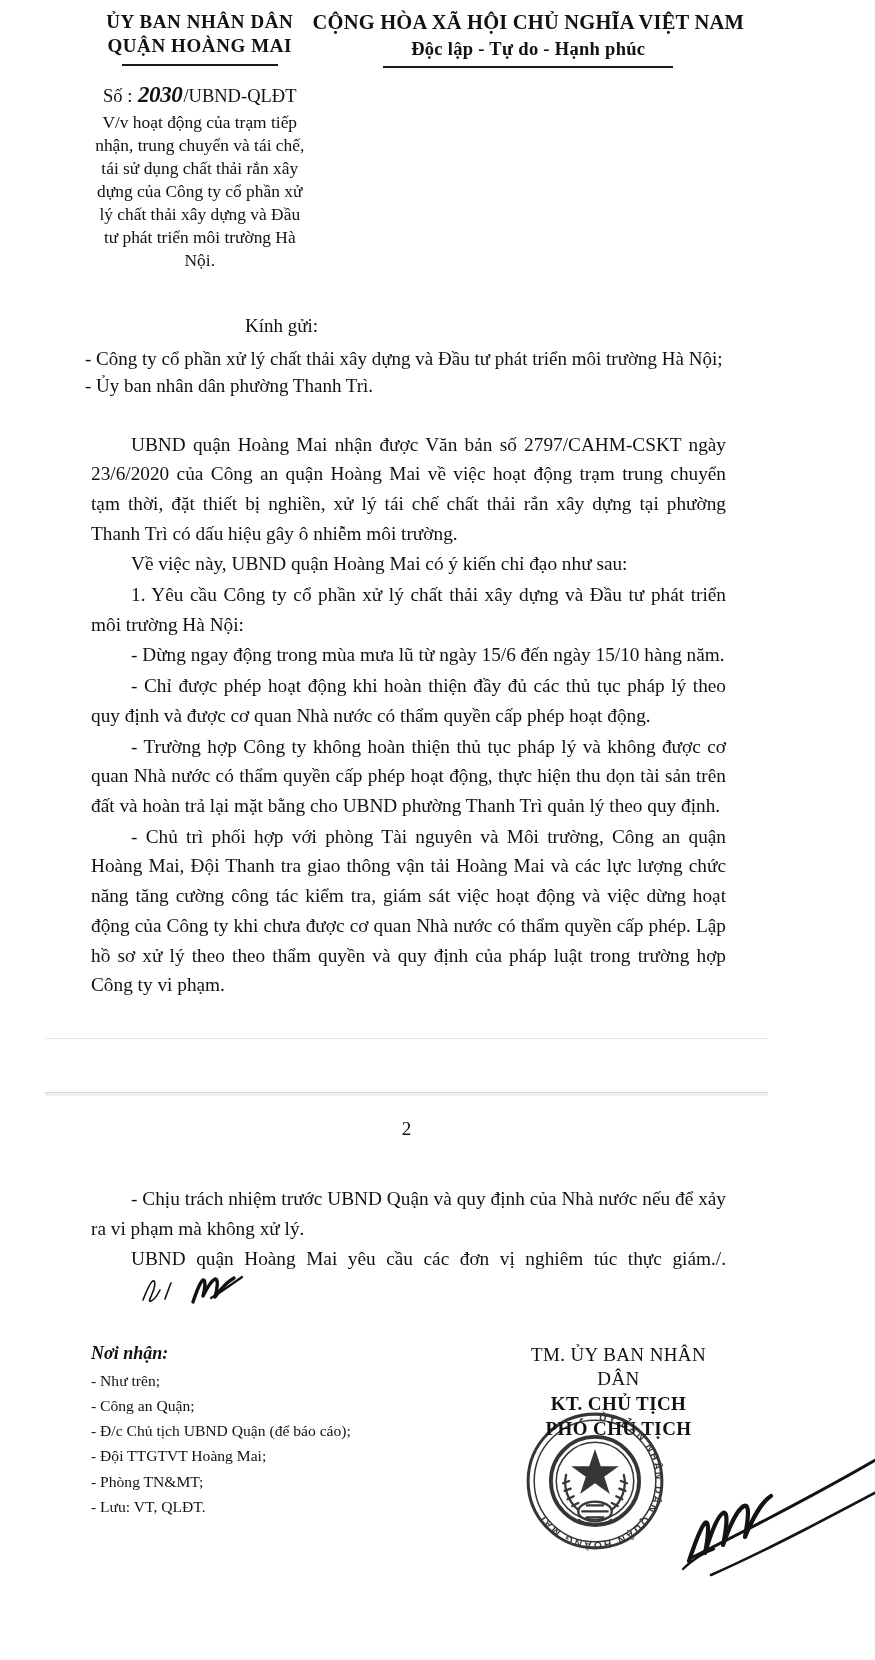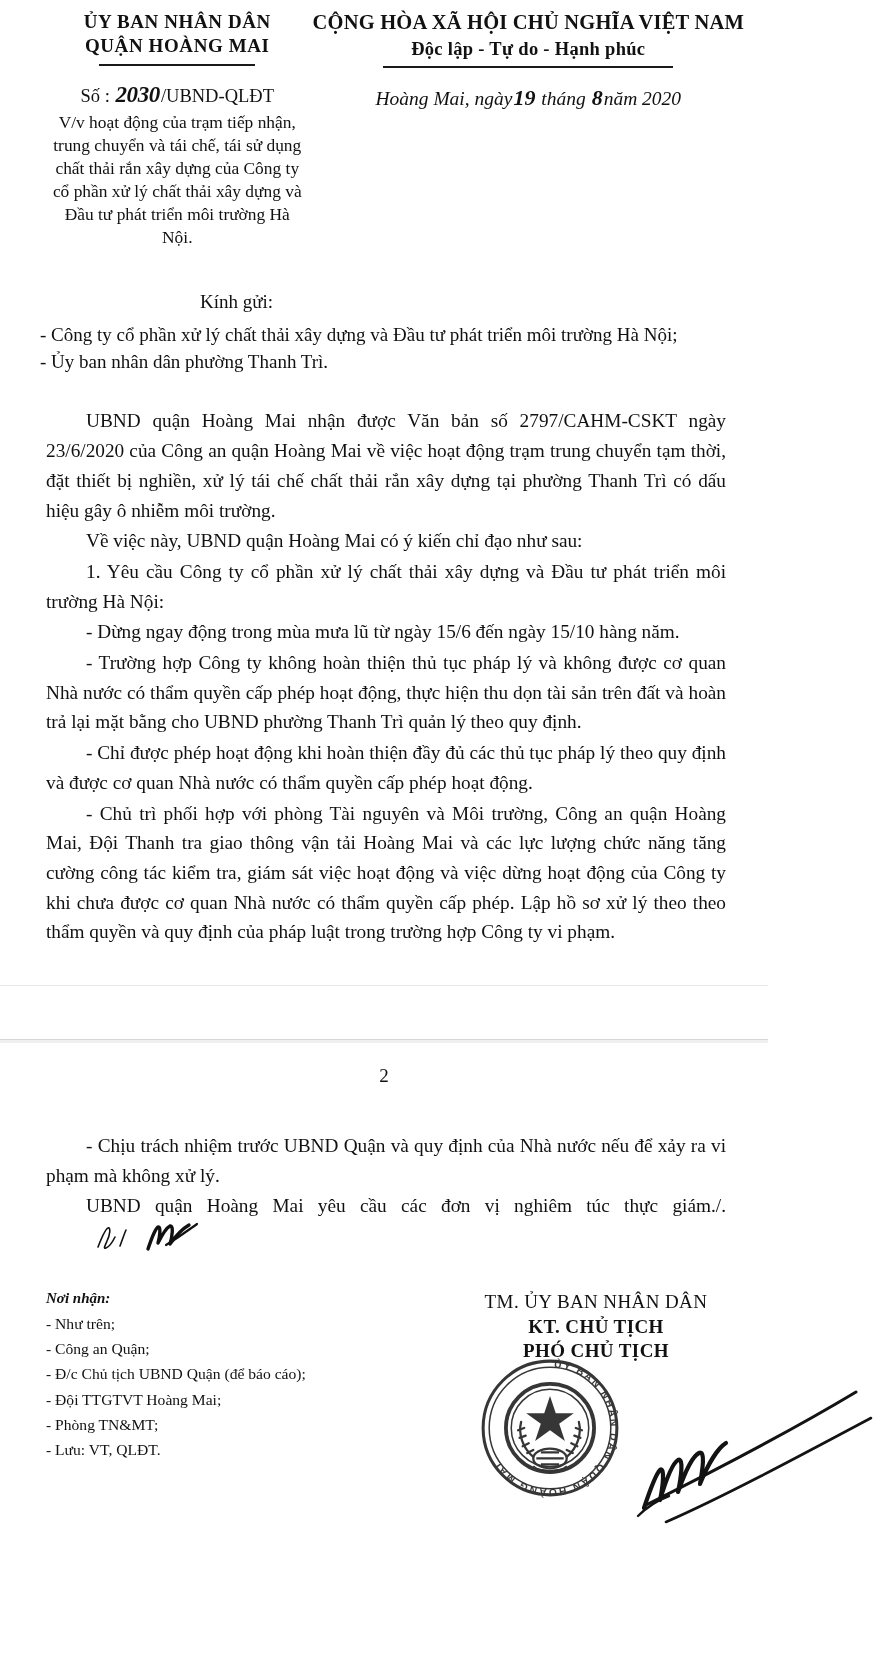--- a/index.html
+++ b/index.html
@@ -13,20 +13,21 @@
     min-height: 1660px;
     position: relative;
     font-family: "Liberation Serif", "DejaVu Serif", serif;
     color: #111111;
     -webkit-font-smoothing: none;
   }
 
   .page {
     position: relative;
     width: 768px;
+    padding-left: 45px;
   }
 
   
   .doc-header {
     display: flex;
     flex-direction: row;
     align-items: flex-start;
     padding: 10px 24px 0 24px;
   }
   .hdr-left  { width: 340px; text-align: center; padding-left: 18px; }
@@ -163,21 +164,21 @@
     display: flex;
     flex-direction: row;
     align-items: flex-start;
   }
 
   
   .noi-nhan { width: 420px; }
   .noi-nhan-title {
     font-weight: bold;
     font-style: italic;
-    font-size: 15px;
+    font-size: 18px;
     margin-bottom: 4px;
   }
   .noi-nhan ul { list-style: none; margin: 0; padding: 0; }
   .noi-nhan li {
     font-size: 15.6px;
     line-height: 1.62;
     white-space: nowrap;
   }
 
   
@@ -251,43 +252,38 @@
       </div>
 
       <div class="subject">V/v hoạt động của trạm tiếp nhận, trung chuyển và tái chế, tái sử dụng chất thải rắn xây dựng của Công ty cổ phần xử lý chất thải xây dựng và Đầu tư phát triển môi trường Hà Nội.</div>
     </div>
 
     <div class="hdr-right">
       <div class="nation-line1">CỘNG HÒA XÃ HỘI CHỦ NGHĨA VIỆT NAM</div>
       <div class="nation-line2">Độc lập - Tự do - Hạnh phúc</div>
       <div class="rule-long"></div>
 
-      <div class="place-date">
-        <span>Hoàng Mai, ngày</span><span class="date-hand">19</span>
-        <span>tháng</span>
-        <span class="date-hand">8</span><span>năm 2020</span>
-      </div>
     </div>
   </div>
 
   <div class="kinh-gui-block">
     <div class="kinh-gui-label">Kính gửi:</div>
     <div class="recipients">
       <div class="rcp">- Công ty cổ phần xử lý chất thải xây dựng và Đầu tư phát triển môi trường Hà Nội;</div>
       <div class="rcp">- Ủy ban nhân dân phường Thanh Trì.</div>
     </div>
   </div>
 
   <div class="body-text">
     <p class="p-ind">UBND quận Hoàng Mai nhận được Văn bản số 2797/CAHM-CSKT ngày 23/6/2020 của Công an quận Hoàng Mai về việc hoạt động trạm trung chuyển tạm thời, đặt thiết bị nghiền, xử lý tái chế chất thải rắn xây dựng tại phường Thanh Trì có dấu hiệu gây ô nhiễm môi trường.</p>
     <p class="p-ind">Về việc này, UBND quận Hoàng Mai có ý kiến chỉ đạo như sau:</p>
     <p class="p-ind">1. Yêu cầu Công ty cổ phần xử lý chất thải xây dựng và Đầu tư phát triển môi trường Hà Nội:</p>
     <p class="p-dash">- Dừng ngay động trong mùa mưa lũ từ ngày 15/6 đến ngày 15/10 hàng năm.</p>
+    <p class="p-dash">- Chỉ được phép hoạt động khi hoàn thiện đầy đủ các thủ tục pháp lý theo quy định và được cơ quan Nhà nước có thẩm quyền cấp phép hoạt động.</p>
     <p class="p-dash">- Trường hợp Công ty không hoàn thiện thủ tục pháp lý và không được cơ quan Nhà nước có thẩm quyền cấp phép hoạt động, thực hiện thu dọn tài sản trên đất và hoàn trả lại mặt bằng cho UBND phường Thanh Trì quản lý theo quy định.</p>
-    <p class="p-dash">- Chỉ được phép hoạt động khi hoàn thiện đầy đủ các thủ tục pháp lý theo quy định và được cơ quan Nhà nước có thẩm quyền cấp phép hoạt động.</p>
     <p class="p-dash">- Chủ trì phối hợp với phòng Tài nguyên và Môi trường, Công an quận Hoàng Mai, Đội Thanh tra giao thông vận tải Hoàng Mai và các lực lượng chức năng tăng cường công tác kiểm tra, giám sát việc hoạt động và việc dừng hoạt động của Công ty khi chưa được cơ quan Nhà nước có thẩm quyền cấp phép. Lập hồ sơ xử lý theo theo thẩm quyền và quy định của pháp luật trong trường hợp Công ty vi phạm.</p>
   </div>
 
   <div class="page-gap"></div>
 
   <div class="page-number">2</div>
 
   <div class="body-text-2">
     <p class="p-dash">- Chịu trách nhiệm trước UBND Quận và quy định của Nhà nước nếu để xảy ra vi phạm mà không xử lý.</p>
     <p class="p-ind">

